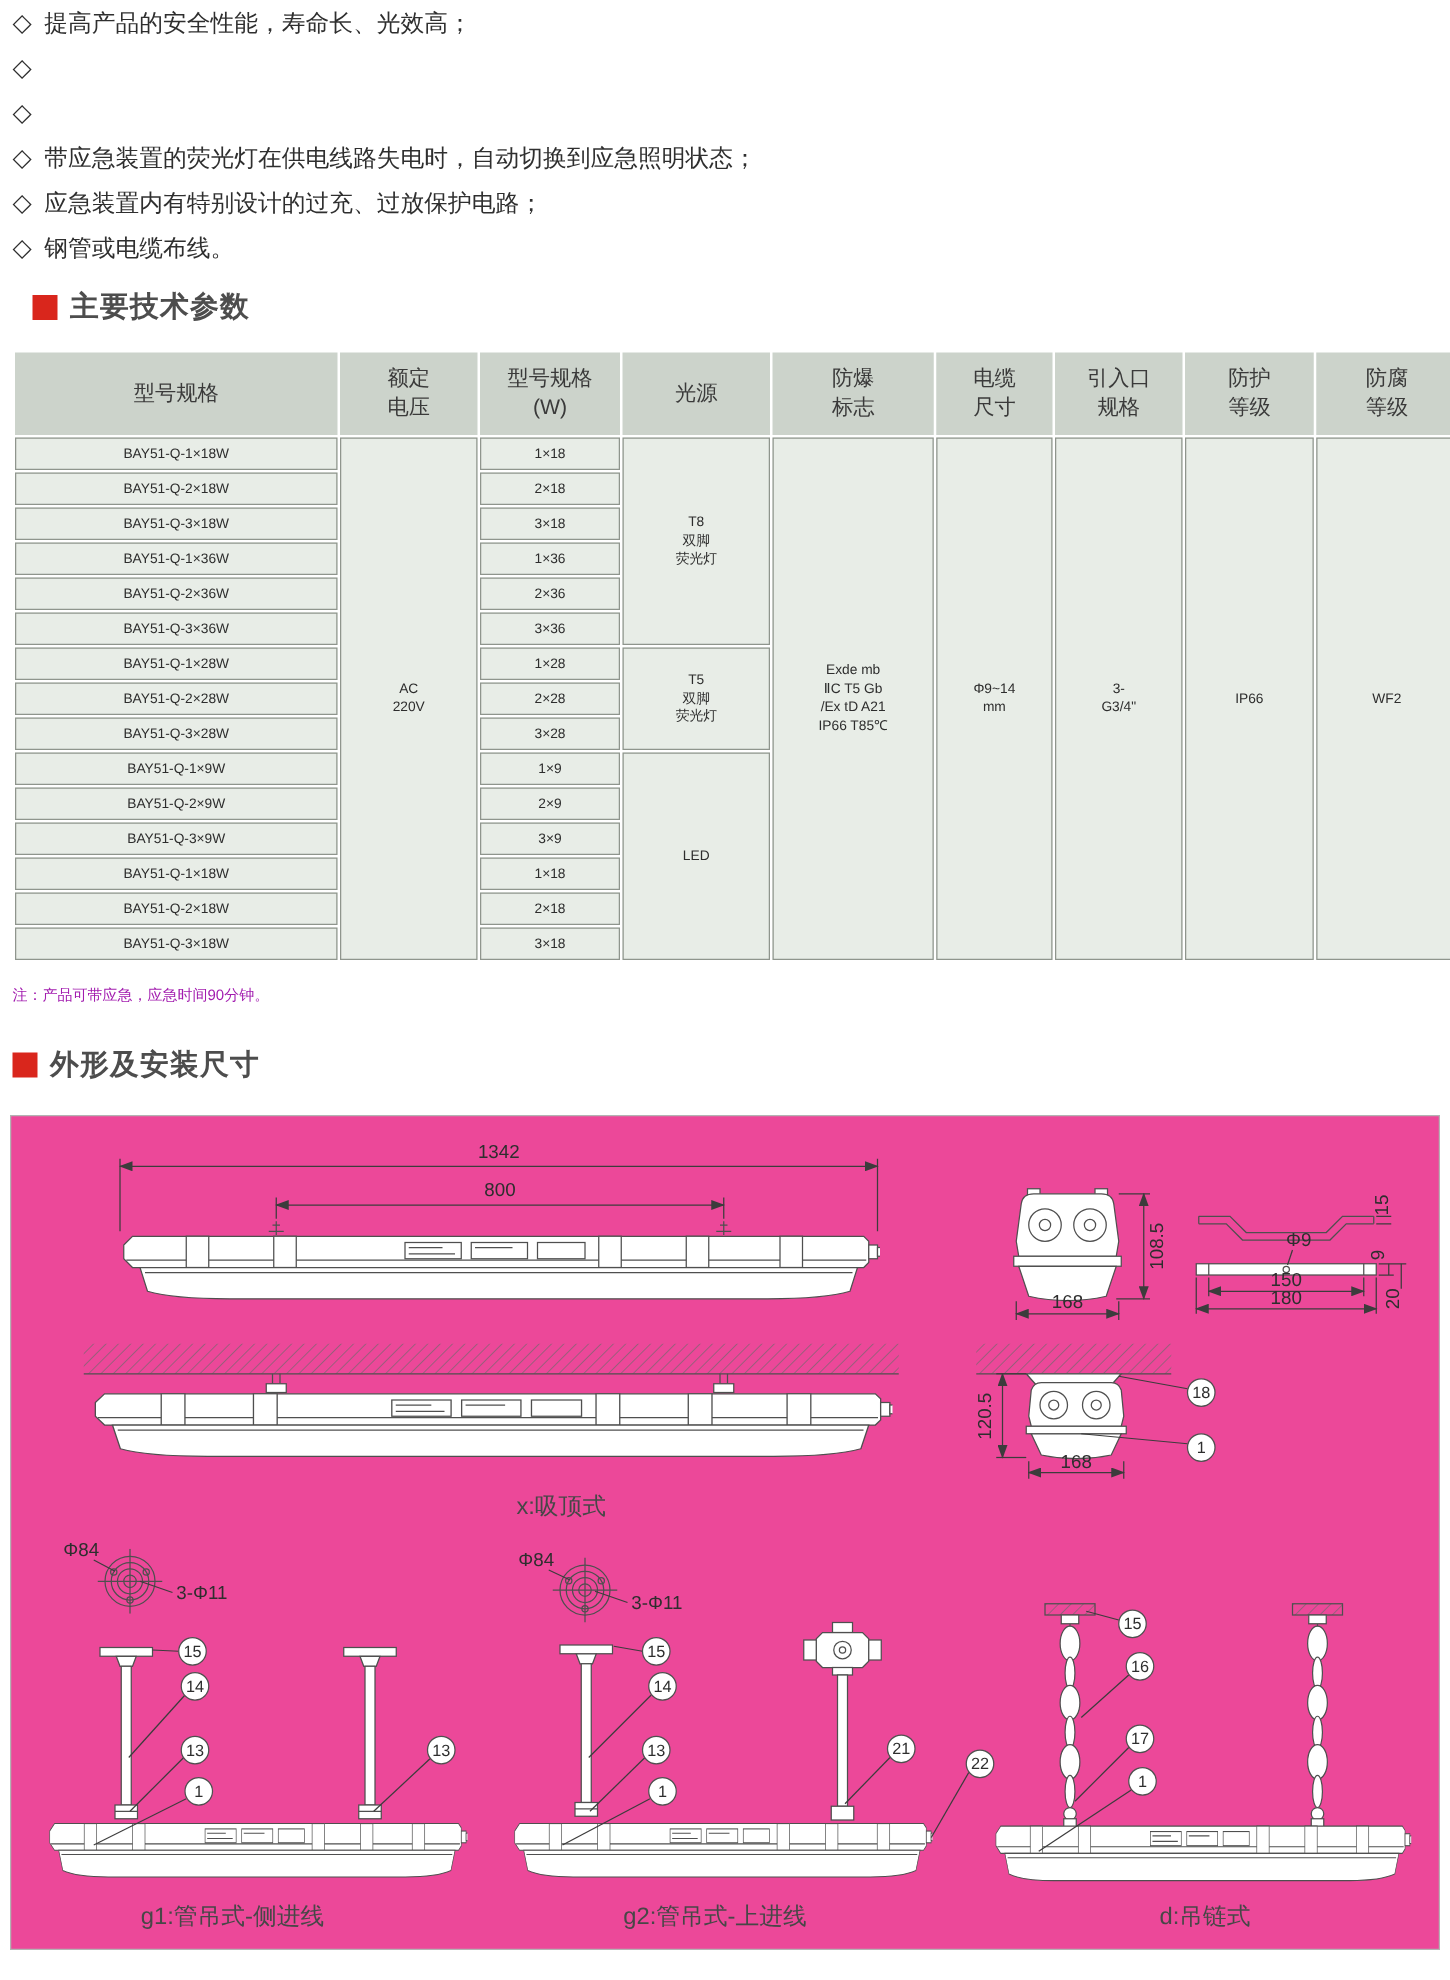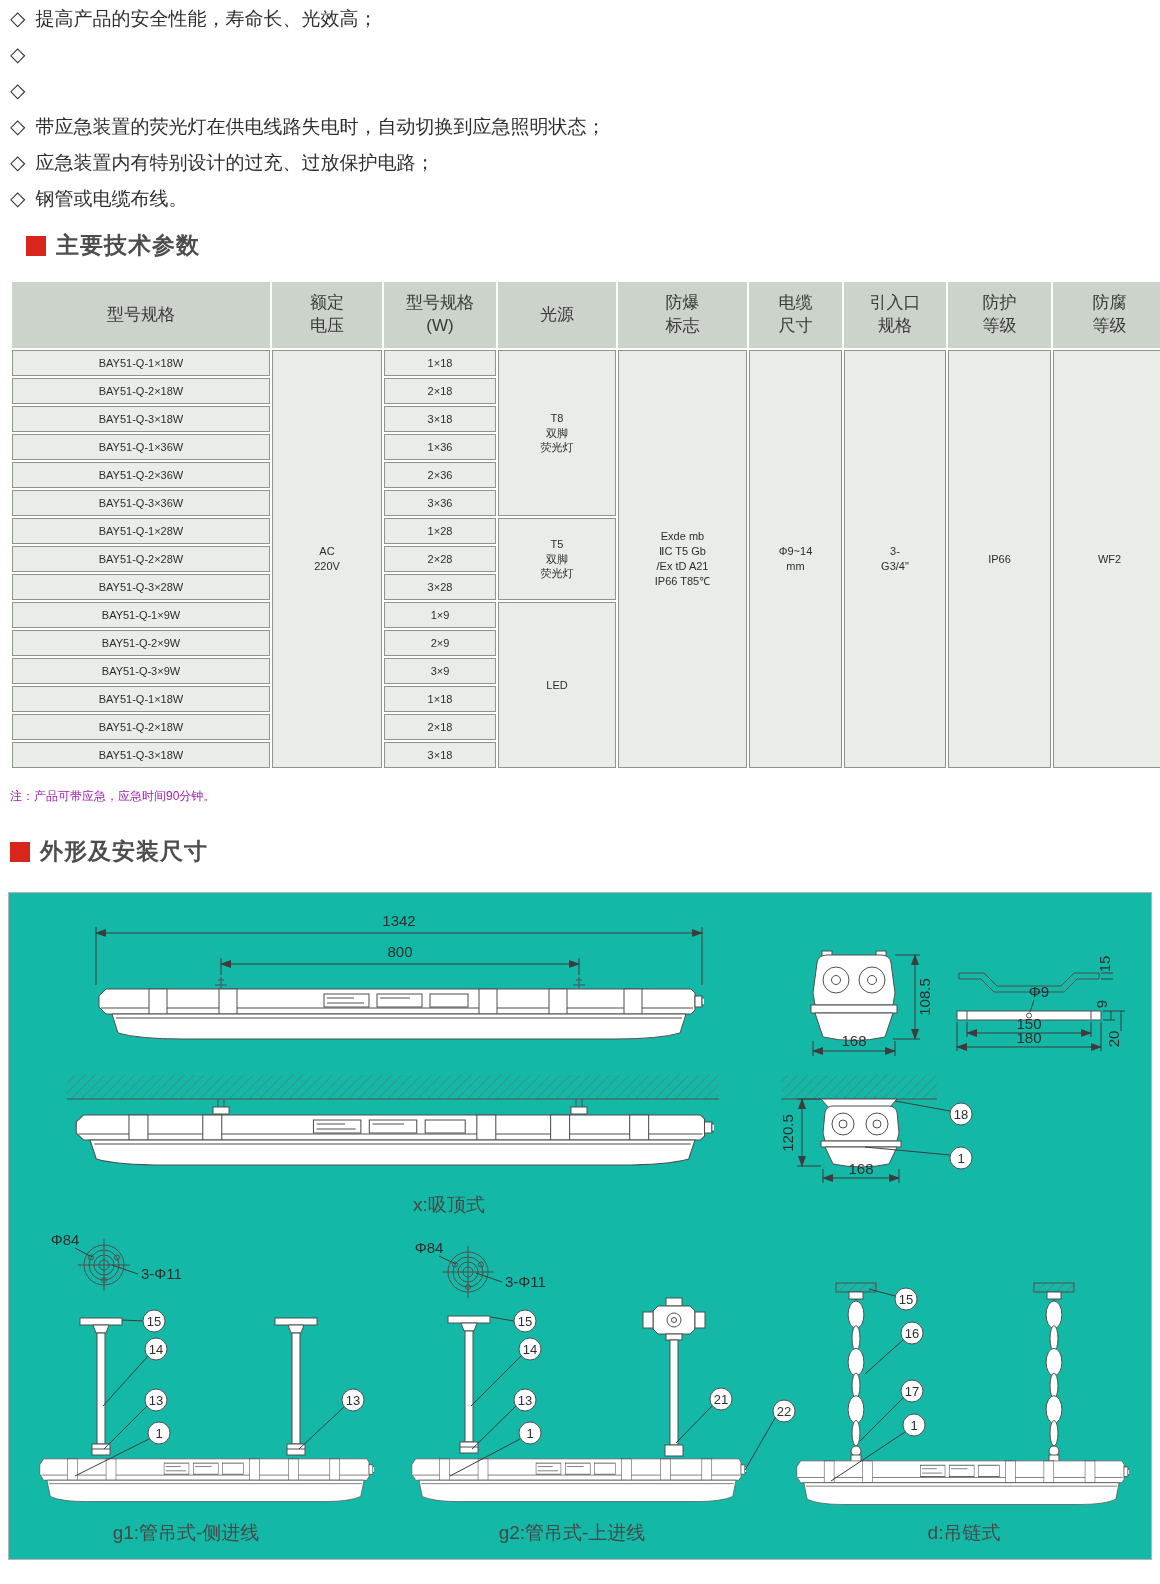--- a/index.html
+++ b/index.html
@@ -14,21 +14,21 @@
   .sec .sq{width:20px;height:20px;background:#d9261c;margin-right:10px;}
   .sec .tt{font-size:23px;font-weight:bold;color:#4d4d4d;letter-spacing:1px;}
   
   .spec{position:absolute;top:280px;left:10px;width:1138px;border-collapse:separate;border-spacing:2px;table-layout:fixed;}
   .spec th{background:#ccd3cb;height:64px;font-size:17px;font-weight:normal;color:#3a3a3a;
            text-align:center;vertical-align:middle;white-space:pre-line;line-height:1.35;}
   .spec td{background:#e8ede7;border:1px solid #8f958d;height:24px;padding:0;font-size:11px;color:#2d2d2d;
            text-align:center;vertical-align:middle;white-space:pre-line;line-height:1.35;}
   .note{position:absolute;top:788px;left:10px;font-size:12px;color:#a21caf;}
   
-  .dwgbox{position:absolute;top:892px;left:8px;width:1142px;height:666px;border:1px solid #b3b3b3;background:#14b8a6;}
+  .dwgbox{position:absolute;top:892px;left:8px;width:1142px;height:666px;border:1px solid #b3b3b3;background:#ec4899;}
   .dwgbox svg{display:block;}
   .ln{stroke:#4f4f4f;stroke-width:1;fill:none;}
   .fw{stroke:#4f4f4f;stroke-width:1;fill:#fff;}
   .dim{stroke:#3c3c3c;stroke-width:1;fill:none;}
   .dtx{font-size:15px;fill:#2e2e2e;}
   .cap{font-size:19px;fill:#474747;}
   .cnum{font-size:13px;fill:#2e2e2e;text-anchor:middle;}
   text{font-family:"Liberation Sans",sans-serif;}
 </style>
 </head>

